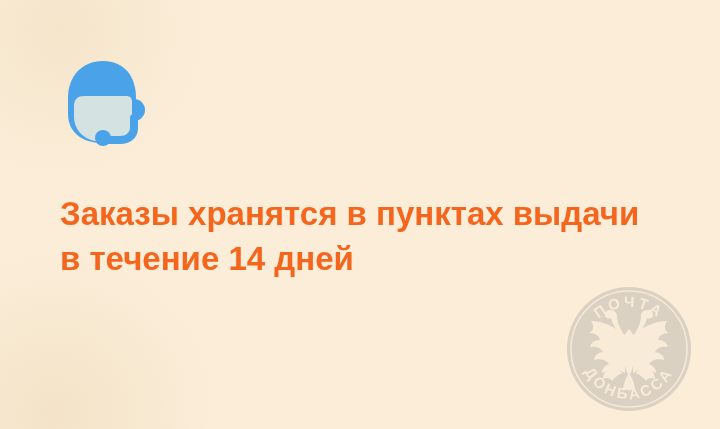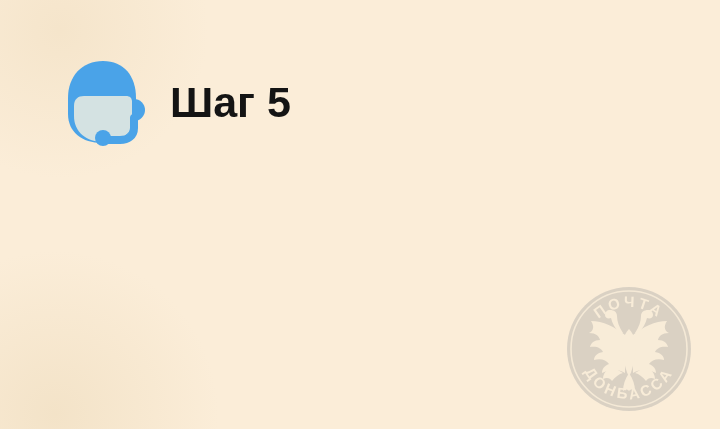--- a/index.html
+++ b/index.html
@@ -142,23 +142,26 @@
 
         <path d="M72 60
                  L 72 70
                  C 72 78, 66 82, 58 82
                  L 46 82" fill="none" stroke="#4aa3e8" stroke-width="8" stroke-linecap="round"></path>
 
         <circle cx="41" cy="80" r="8" fill="#4aa3e8"></circle>
       </svg>
     </div>
 
-    <div class="step-title">Шаг 5</div>
   </div>
 
+  <div class="body-text">
+    <span class="body-line">Заказы хранятся в пунктах выдачи</span>
+    <span class="body-line">в течение 14 дней</span>
+  </div>
 
   <div class="watermark">
     <svg viewBox="0 0 132 140" xmlns="http://www.w3.org/2000/svg">
       <defs>
         <path id="arcTop" d="M 22 74 A 44 44 0 0 1 110 74" fill="none"></path>
         <path id="arcBottom" d="M 16 72 A 50 50 0 0 0 116 72" fill="none"></path>
       </defs>
 
       <circle cx="66" cy="72" r="62" fill="#8f9296"></circle>
       <circle cx="66" cy="72" r="58" fill="none" stroke="#e8e3d4" stroke-width="1.6"></circle>

